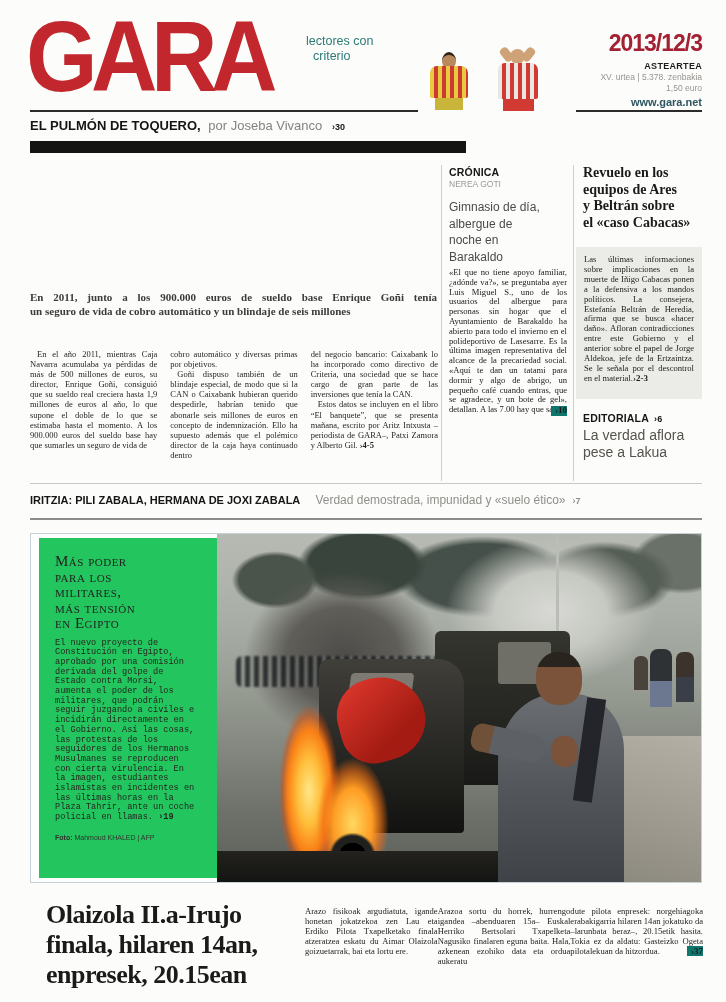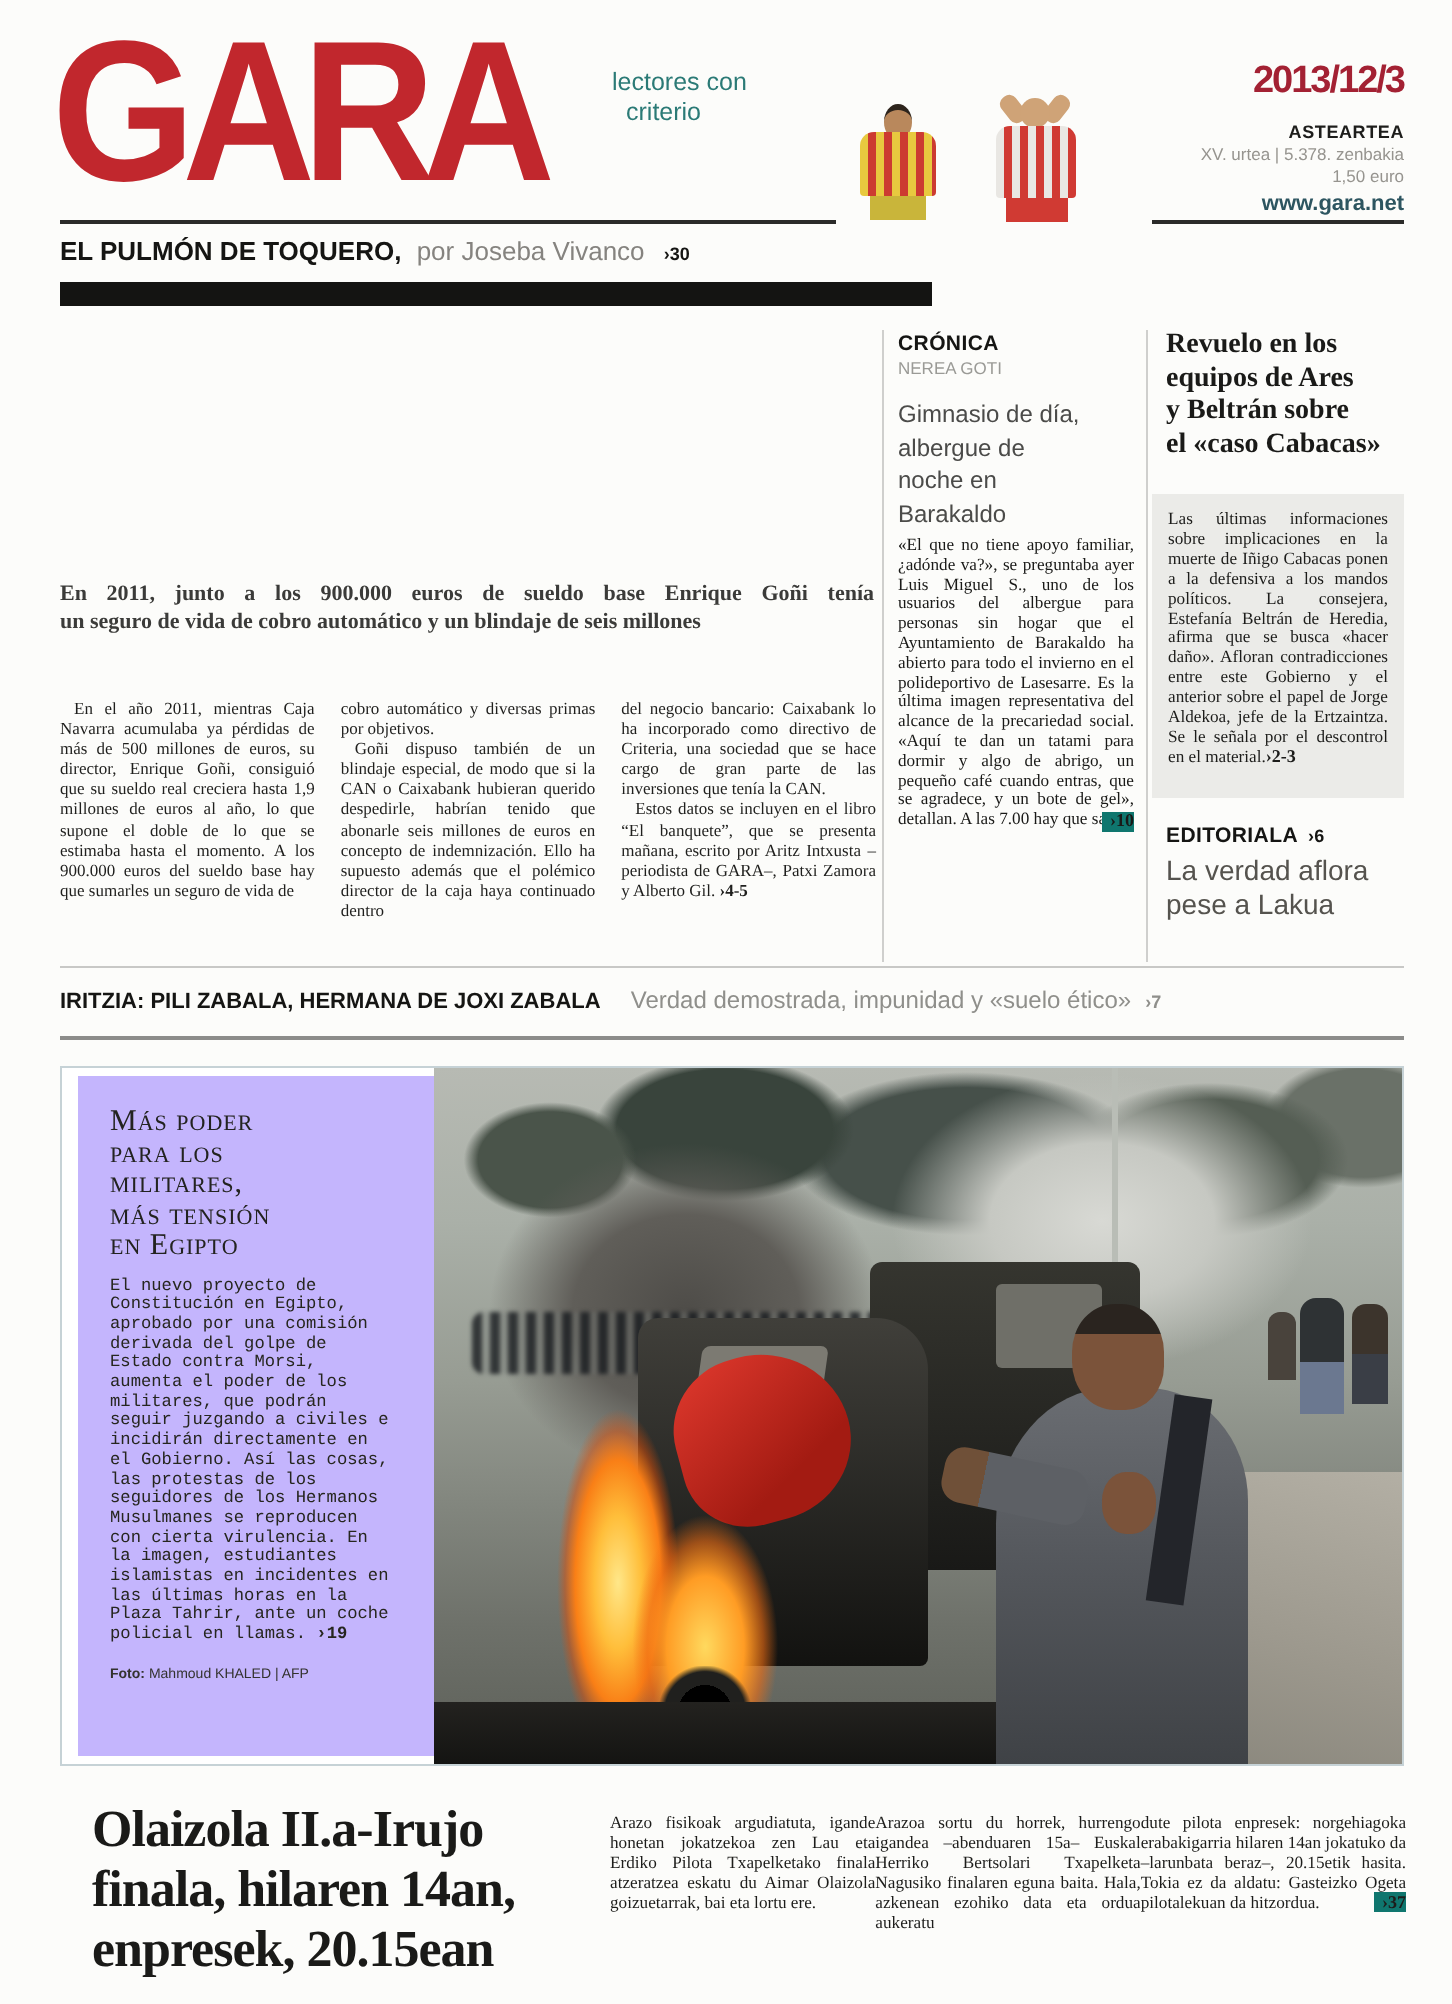--- a/index.html
+++ b/index.html
@@ -7,21 +7,21 @@
         font-family:"Liberation Sans",sans-serif;color:#1d1d1b}
   .abs{position:absolute}
   .serif{font-family:"Liberation Serif",serif}
   .line{display:block}
   .pref{font-weight:bold}
   
   .logo{left:26px;top:4px;font-size:100px;font-weight:bold;letter-spacing:-7px;color:#c1272d;
         transform:scaleX(.92);transform-origin:left top;line-height:104px}
   .tagline{left:306px;top:34px;font-size:12.5px;line-height:15px;color:#2b7a76}
   .tagline .l2{margin-left:7px}
-  .date{right:24px;top:30px;width:200px;text-align:right;font-size:19px;font-weight:bold;color:#a32133;letter-spacing:-1px}
+  .date{right:24px;top:30px;width:200px;text-align:right;font-size:23px;font-weight:bold;color:#a32133;letter-spacing:-1px}
   .day{right:24px;top:61px;width:200px;text-align:right;font-size:9px;font-weight:bold;color:#1d1d1b;letter-spacing:.3px}
   .edition{right:24px;top:72px;width:200px;text-align:right;font-size:8.5px;color:#96948f}
   .price{right:24px;top:83px;width:200px;text-align:right;font-size:8.5px;color:#96948f}
   .website{right:24px;top:96px;width:200px;text-align:right;font-size:11px;font-weight:bold;color:#2d5560}
   .rule-l{left:30px;top:110px;width:388px;height:2px;background:#2b2b29}
   .rule-r{left:576px;top:110px;width:126px;height:2px;background:#2b2b29}
   .kicker{left:30px;top:118px;font-size:13px}
   .kicker .kt{font-weight:bold;color:#151513}
   .kicker .ka{color:#85837f;margin-left:4px}
   .kicker .kp{font-size:9px;font-weight:bold;margin-left:6px;color:#151513}
@@ -68,21 +68,21 @@
   .ed-title{left:583px;top:427px;width:120px;font-size:14px;line-height:16.5px;color:#55534e}
   
   .rule-thin{left:30px;top:483px;width:672px;height:1px;background:#c8c8c6}
   .iritzia{left:30px;top:493px;width:672px;font-size:11px;white-space:nowrap}
   .iritzia .il{font-weight:bold;color:#151513}
   .iritzia .it{color:#8f8f8b;margin-left:12px;font-size:12px}
   .iritzia .ip{color:#8f8f8b;font-weight:bold;font-size:9px;margin-left:4px}
   .rule-mid{left:30px;top:518px;width:672px;height:2px;background:#8c8c8a}
   
   .feature{left:30px;top:533px;width:672px;height:350px;background:#fff;border:1px solid #c6d2d6;box-sizing:border-box}
-  .panel{position:absolute;left:8px;top:4px;width:178px;height:340px;background:#c4b5fd;box-sizing:border-box;
+  .panel{position:absolute;left:8px;top:4px;width:178px;height:340px;background:#22c55e;box-sizing:border-box;
          padding:16px 12px 0 16px;color:#232320}
   .panel-title{font-family:"Liberation Serif",serif;font-variant:small-caps;font-size:15px;line-height:15.5px;
                letter-spacing:.5px;color:#232320}
   .panel-body{margin-top:7px;font-family:Liberation Mono, monospace;font-size:8.6px;line-height:9.7px;color:#26261f;width:142px}
   .panel-credit{margin-top:11px;font-size:7px;color:#33322e}
   .panel-credit b{font-weight:bold}
   .photo{position:absolute;left:186px;top:0;right:0;bottom:0;overflow:hidden;
          background:linear-gradient(180deg,#b7bab3 0%,#aab0a8 22%,#979c93 45%,#83877f 62%,#6e716a 80%,#5c5f58 100%)}
   .photo div{position:absolute}
   .ph-trees{left:0;top:0;right:0;height:44%;background:

